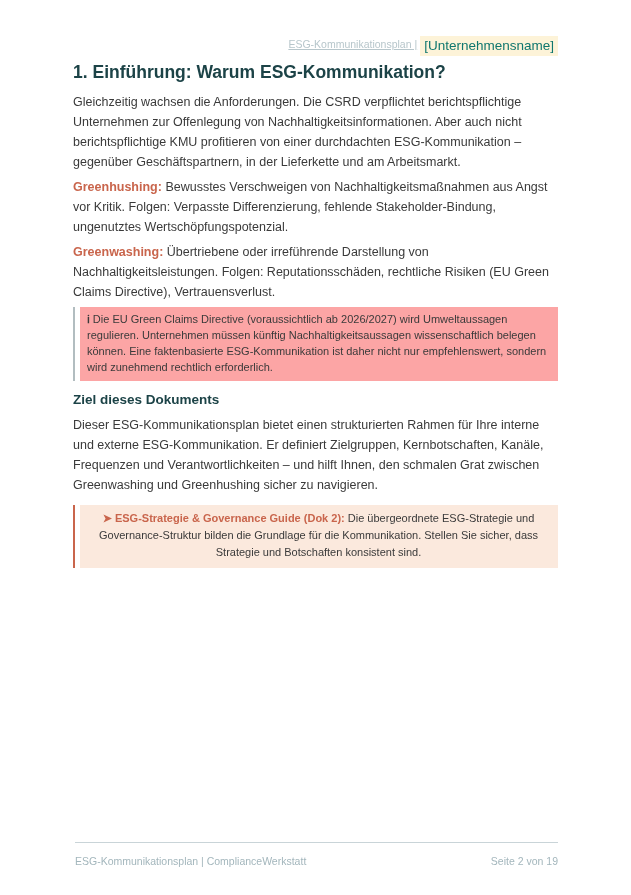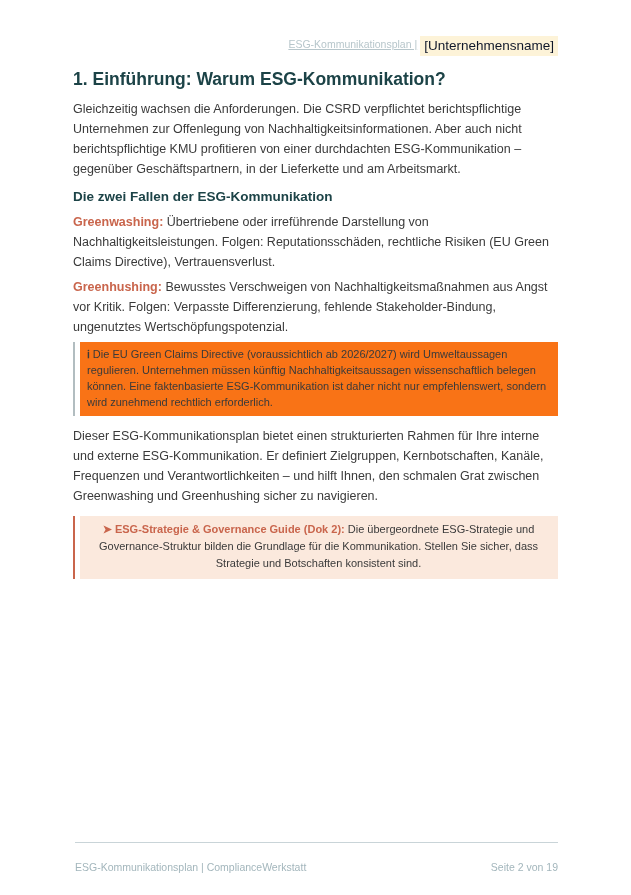--- a/index.html
+++ b/index.html
@@ -22,29 +22,29 @@
   }
   .page-header .doc-label {
     font-size: 10.5px;
     color: #b7c6cb;
     margin-right: 3px;
     vertical-align: 2px;
     text-decoration: underline;
   }
   .page-header .company-highlight {
     font-size: 13.5px;
-    color: #0f172a;
+    color: #0f766e;
     background: #fdf3d8;
     padding: 2px 4px 3px 4px;
   }
   
   .content {
     position: absolute;
     left: 73px;
-    top: 12px;
+    top: 5px;
     width: 485px;
     padding-top: 56px;
   }
   h1.doc-title {
     margin: 0 0 9px 0;
     font-size: 17.5px;
     line-height: 22px;
     font-weight: bold;
     color: #1c4347;
   }
@@ -64,21 +64,21 @@
     color: #c9654c;
     font-weight: bold;
   }
   
   .info-box {
     margin: 5px 0 10px 0;
     border-left: 2px solid #b2bdc0;
     padding-left: 5px;
   }
   .info-box .box-inner {
-    background: #f97316;
+    background: #fca5a5;
     padding: 4px 8px 6px 7px;
     font-size: 11px;
     line-height: 16px;
     color: #3a3a3a;
   }
   .info-box .info-icon {
     font-weight: bold;
     font-style: normal;
     margin-right: 3px;
   }
@@ -101,21 +101,21 @@
     font-weight: bold;
     margin-right: 3px;
   }
   
   .page-footer {
     position: absolute;
     left: 75px;
     right: 73px;
     top: 842px;
     border-top: 1px solid #c9d4d8;
-    padding-top: 18px;
+    padding-top: 12px;
     display: flex;
     justify-content: space-between;
     font-size: 10.5px;
     color: #a3b6bc;
   }
 </style>
 </head>
 <body>
 
 <div class="page">
@@ -124,32 +124,32 @@
     <span class="doc-label">ESG-Kommunikationsplan |</span><span class="company-highlight">[Unternehmensname]</span>
   </div>
 
   <div class="content">
 
     <h1 class="doc-title">1. Einführung: Warum ESG-Kommunikation?</h1>
 
 
     <p class="body-par">Gleichzeitig wachsen die Anforderungen. Die CSRD verpflichtet berichtspflichtige Unternehmen zur Offenlegung von Nachhaltigkeitsinformationen. Aber auch nicht berichtspflichtige KMU profitieren von einer durchdachten ESG-Kommunikation – gegenüber Geschäftspartnern, in der Lieferkette und am Arbeitsmarkt.</p>
 
-    <h2 class="sub-heading">Die zwei Fallen der ESG-Kommunikation</h2>
+
+    <p class="body-par"><span class="accent-label">Greenhushing:</span><span> Bewusstes Verschweigen von Nachhaltigkeitsmaßnahmen aus Angst vor Kritik. Folgen: Verpasste Differenzierung, fehlende Stakeholder-Bindung, ungenutztes Wertschöpfungspotenzial.</span></p>
 
     <p class="body-par"><span class="accent-label">Greenwashing:</span><span> Übertriebene oder irreführende Darstellung von Nachhaltigkeitsleistungen. Folgen: Reputationsschäden, rechtliche Risiken (EU Green Claims Directive), Vertrauensverlust.</span></p>
-
-    <p class="body-par"><span class="accent-label">Greenhushing:</span><span> Bewusstes Verschweigen von Nachhaltigkeitsmaßnahmen aus Angst vor Kritik. Folgen: Verpasste Differenzierung, fehlende Stakeholder-Bindung, ungenutztes Wertschöpfungspotenzial.</span></p>
 
     <div class="info-box">
       <div class="box-inner">
         <span class="info-icon">ℹ</span><span>Die EU Green Claims Directive (voraussichtlich ab 2026/2027) wird Umweltaussagen regulieren. Unternehmen müssen künftig Nachhaltigkeitsaussagen wissenschaftlich belegen können. Eine faktenbasierte ESG-Kommunikation ist daher nicht nur empfehlenswert, sondern wird zunehmend rechtlich erforderlich.</span>
       </div>
     </div>
 
+    <h2 class="sub-heading">Ziel dieses Dokuments</h2>
 
     <p class="body-par">Dieser ESG-Kommunikationsplan bietet einen strukturierten Rahmen für Ihre interne und externe ESG-Kommunikation. Er definiert Zielgruppen, Kernbotschaften, Kanäle, Frequenzen und Verantwortlichkeiten – und hilft Ihnen, den schmalen Grat zwischen Greenwashing und Greenhushing sicher zu navigieren.</p>
 
     <div class="callout-box">
       <div class="box-inner">
         <span class="arrow-icon">➤</span><span class="accent-label">ESG-Strategie &amp; Governance Guide (Dok 2):</span><span> Die übergeordnete ESG-Strategie und Governance-Struktur bilden die Grundlage für die Kommunikation. Stellen Sie sicher, dass Strategie und Botschaften konsistent sind.</span>
       </div>
     </div>
 
   </div>

